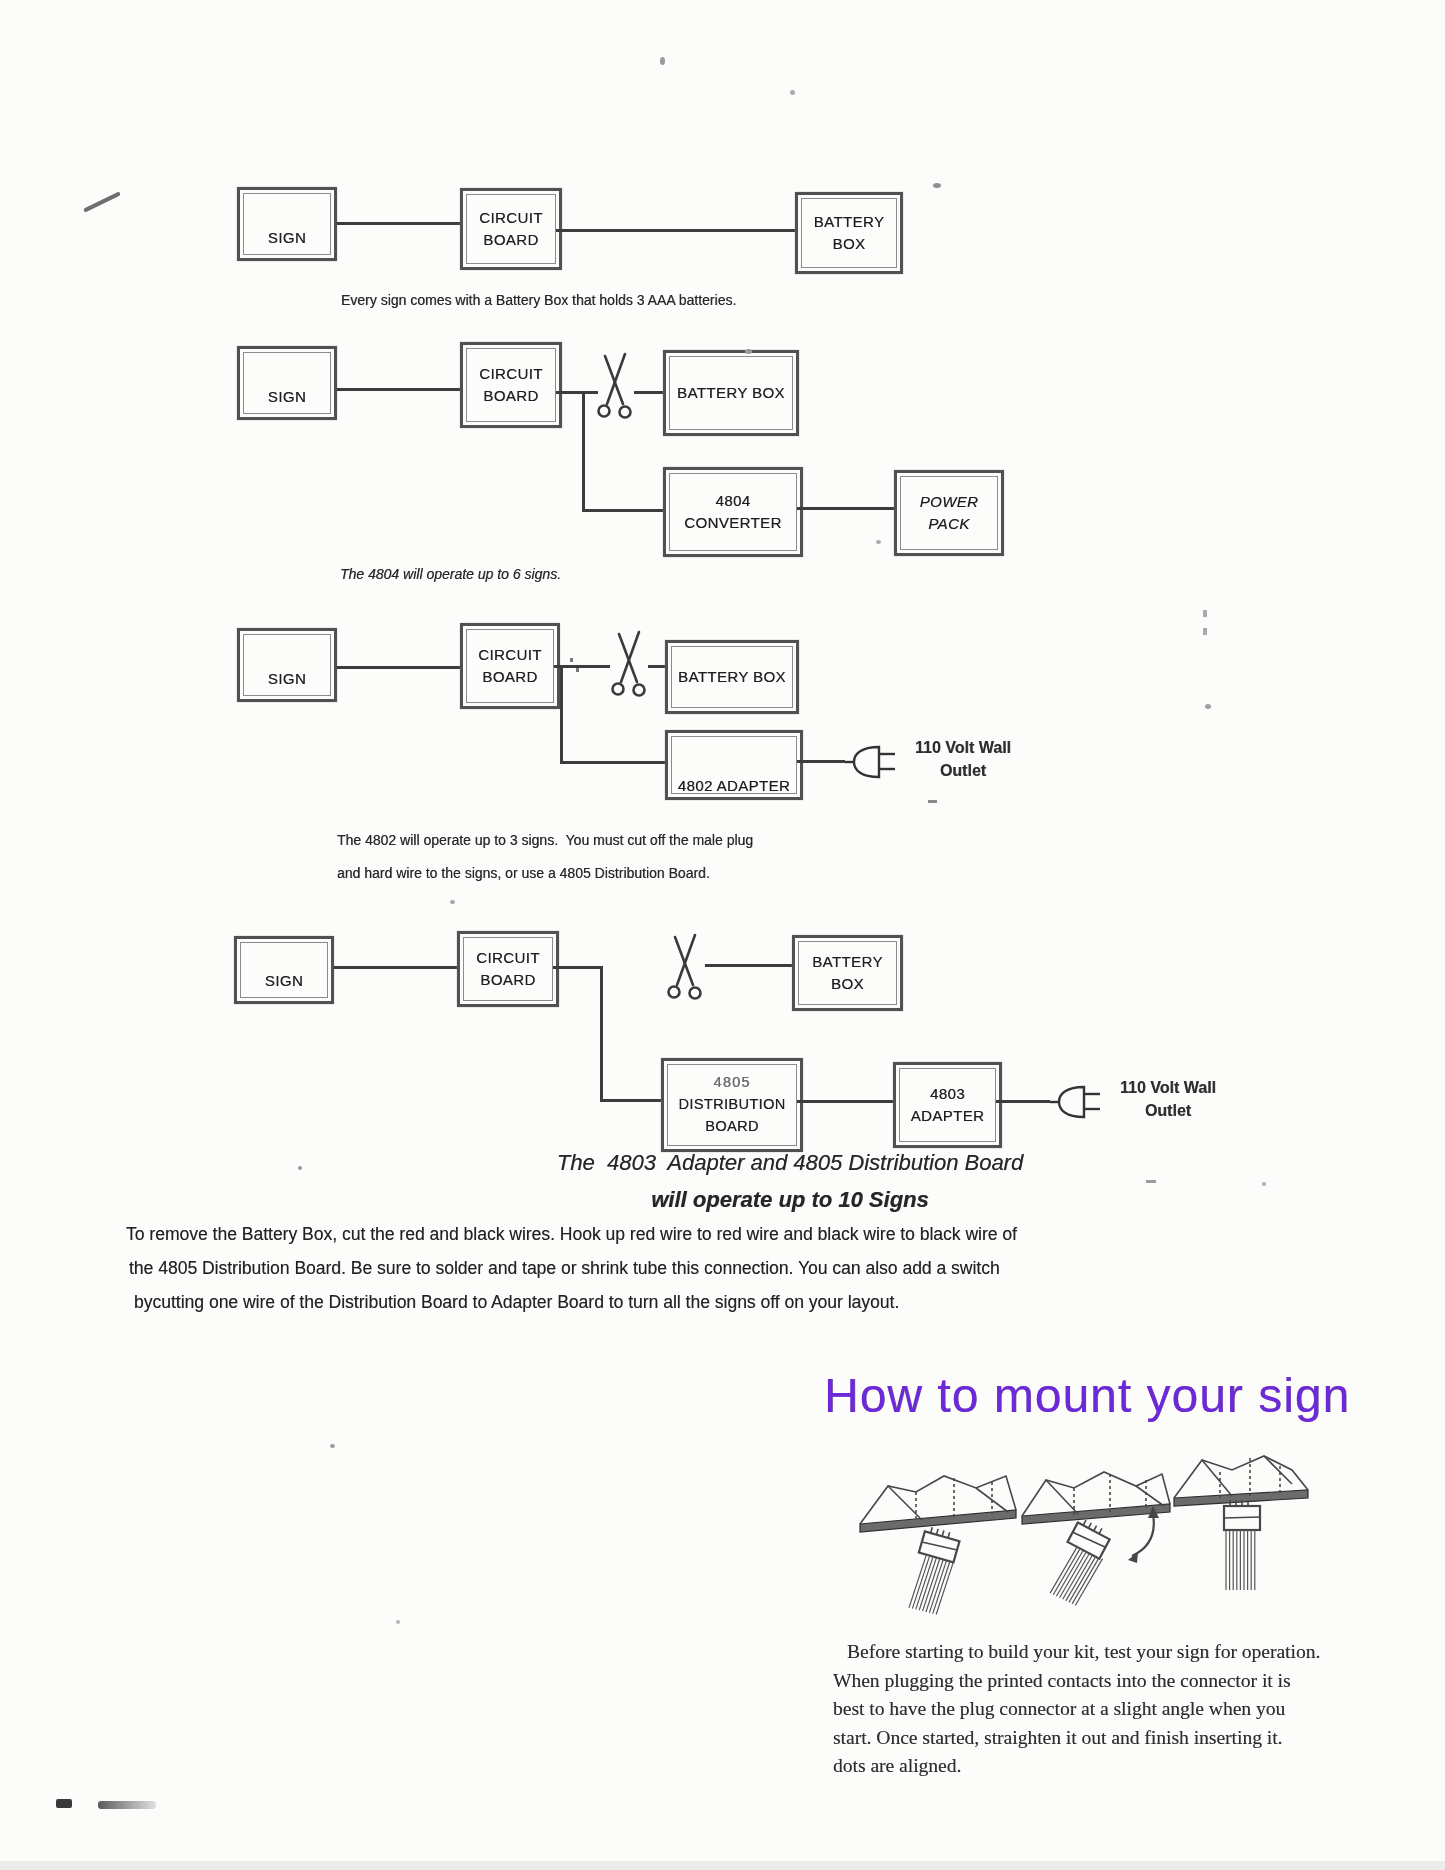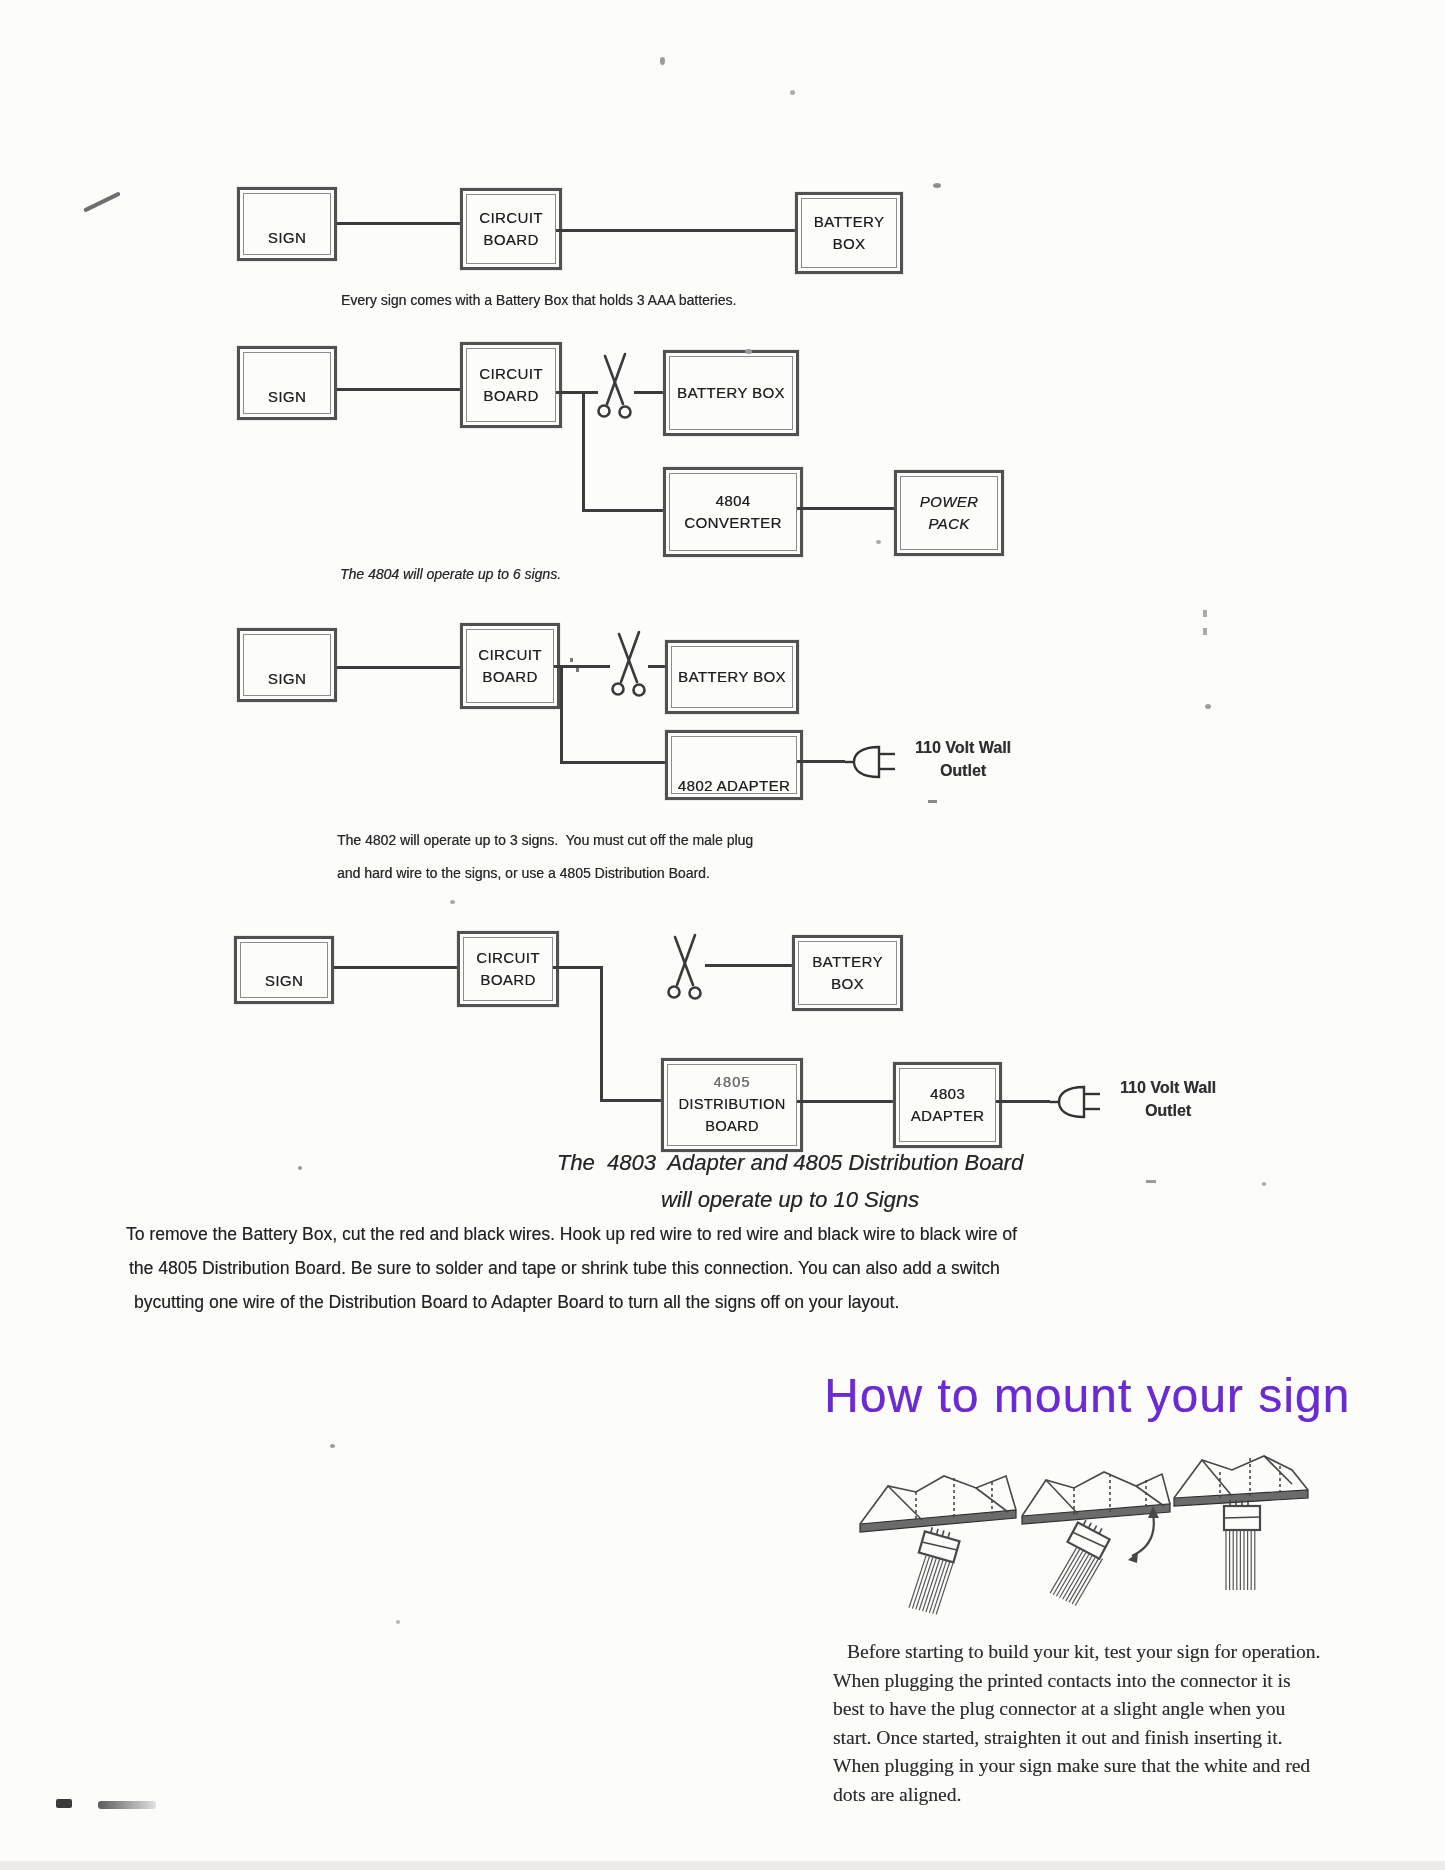--- a/index.html
+++ b/index.html
@@ -182,21 +182,21 @@
           <line x1="0" y1="20" x2="9" y2="20"></line>
         </g>
       </svg>
   </div>
   <div class="outlet" style="left:1103px;top:1076px;">
     <div>110 Volt Wall</div>
     <div>Outlet</div>
   </div>
 
   <div class="cap it" style="left:520px;top:1150px;width:540px;">The  4803  Adapter and 4805 Distribution Board</div>
-  <div class="cap it" style="left:520px;top:1187px;width:540px;">will operate up to 10 Signs</div>
+  <div class="cap it" style="left:520px;top:1187px;width:540px;font-weight:bold;">will operate up to 10 Signs</div>
 
   <div class="note-line" style="left:126px;top:1224px;">To remove the Battery Box, cut the red and black wires. Hook up red wire to red wire and black wire to black wire of</div>
   <div class="note-line" style="left:129px;top:1258px;">the 4805 Distribution Board. Be sure to solder and tape or shrink tube this connection. You can also add a switch</div>
   <div class="note-line" style="left:134px;top:1292px;">bycutting one wire of the Distribution Board to Adapter Board to turn all the signs off on your layout.</div>
 
   <div id="mount-heading">How to mount your sign</div>
 
   <div class="fx" style="left:858px;top:1446px;">
     <svg width="165" height="175" viewBox="0 0 165 175">
       <g stroke="#474747" fill="none" stroke-width="1.6">
@@ -293,21 +293,20 @@
         </g>
       </g>
     </svg>
   </div>
 
   <div id="bottom-para">
     <div class="ind">Before starting to build your kit, test your sign for operation.</div>
     <div>When plugging the printed contacts into the connector it is</div>
     <div>best to have the plug connector at a slight angle when you</div>
     <div>start. Once started, straighten it out and finish inserting it.</div>
-    <div>When plugging in your sign make sure that the white and red</div>
     <div>dots are aligned.</div>
   </div>
 
   <div class="fx" style="left:82px;top:200px;width:40px;height:4px;background:#6f6f6f;transform:rotate(-26deg);border-radius:2px;"></div>
   <div class="fx" style="left:660px;top:57px;width:5px;height:8px;background:#9a9a9a;border-radius:50%;"></div>
   <div class="fx" style="left:790px;top:90px;width:5px;height:5px;background:#ababab;border-radius:50%;"></div>
   <div class="fx" style="left:933px;top:183px;width:8px;height:5px;background:#8f8f8f;border-radius:50%;"></div>
   <div class="fx" style="left:745px;top:349px;width:7px;height:5px;background:#9a9a9a;border-radius:50%;"></div>
   <div class="fx" style="left:876px;top:540px;width:5px;height:4px;background:#a8a8a8;border-radius:50%;"></div>
   <div class="fx" style="left:570px;top:658px;width:3px;height:4px;background:#777;"></div>

